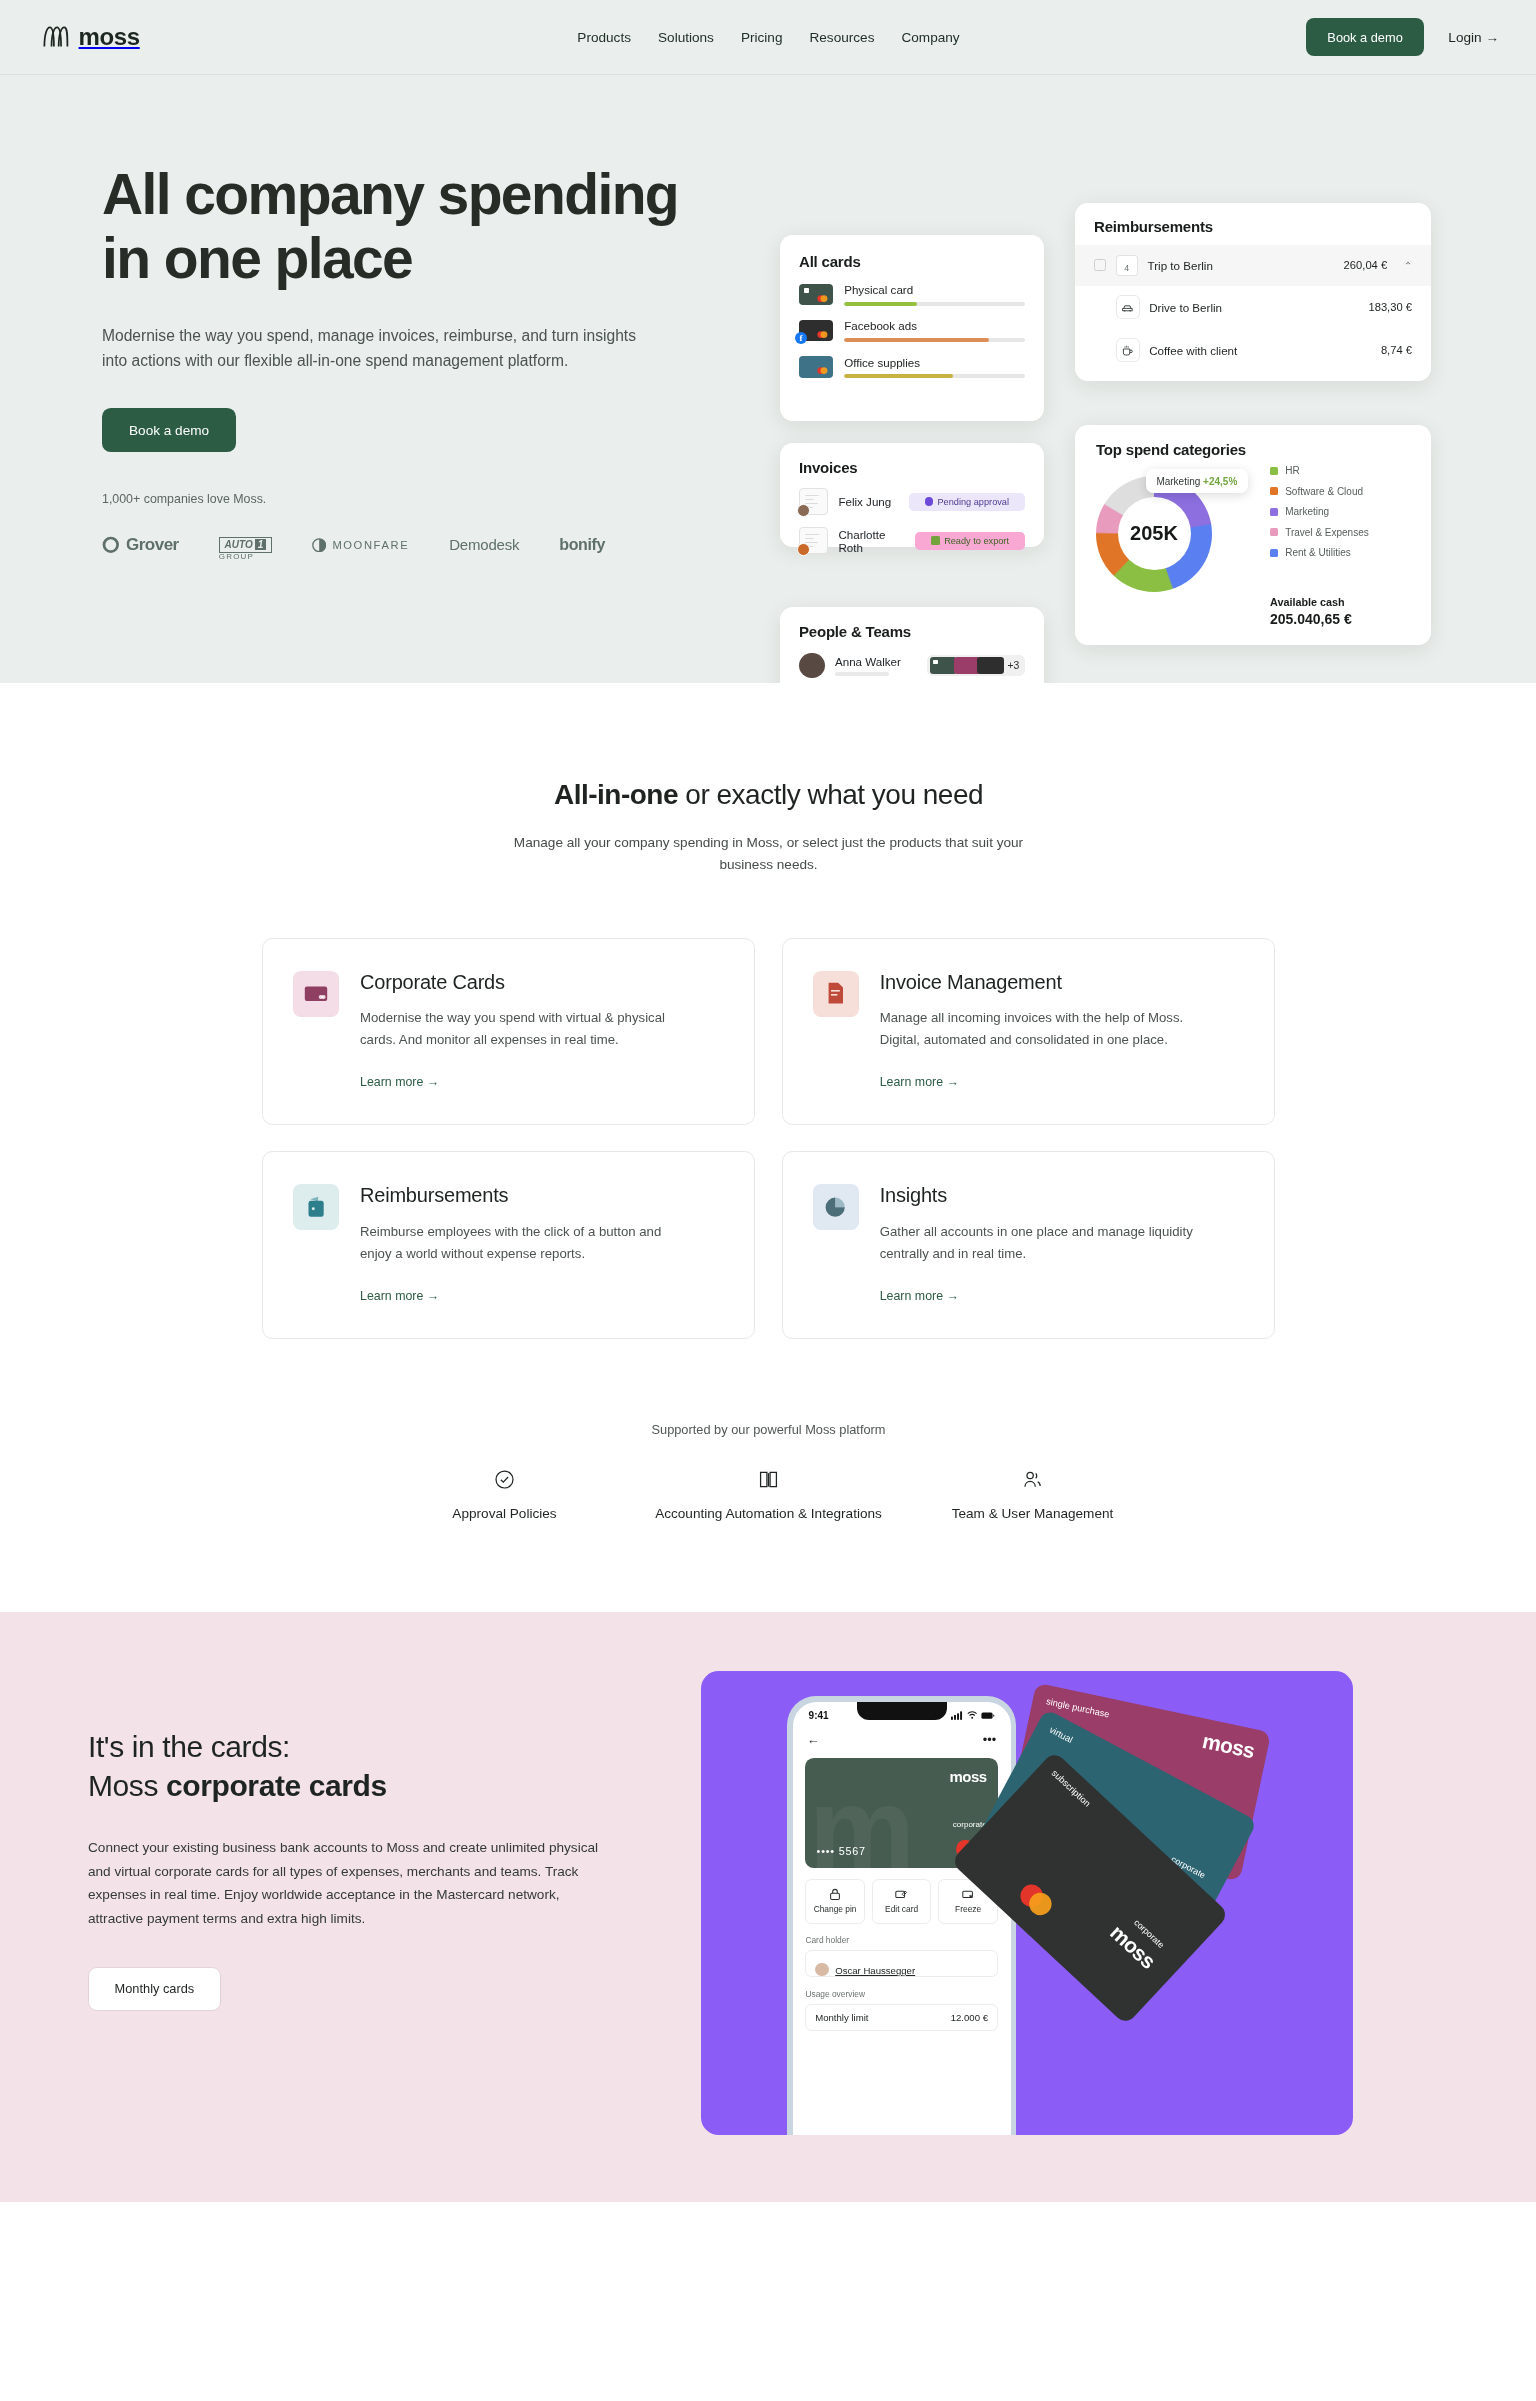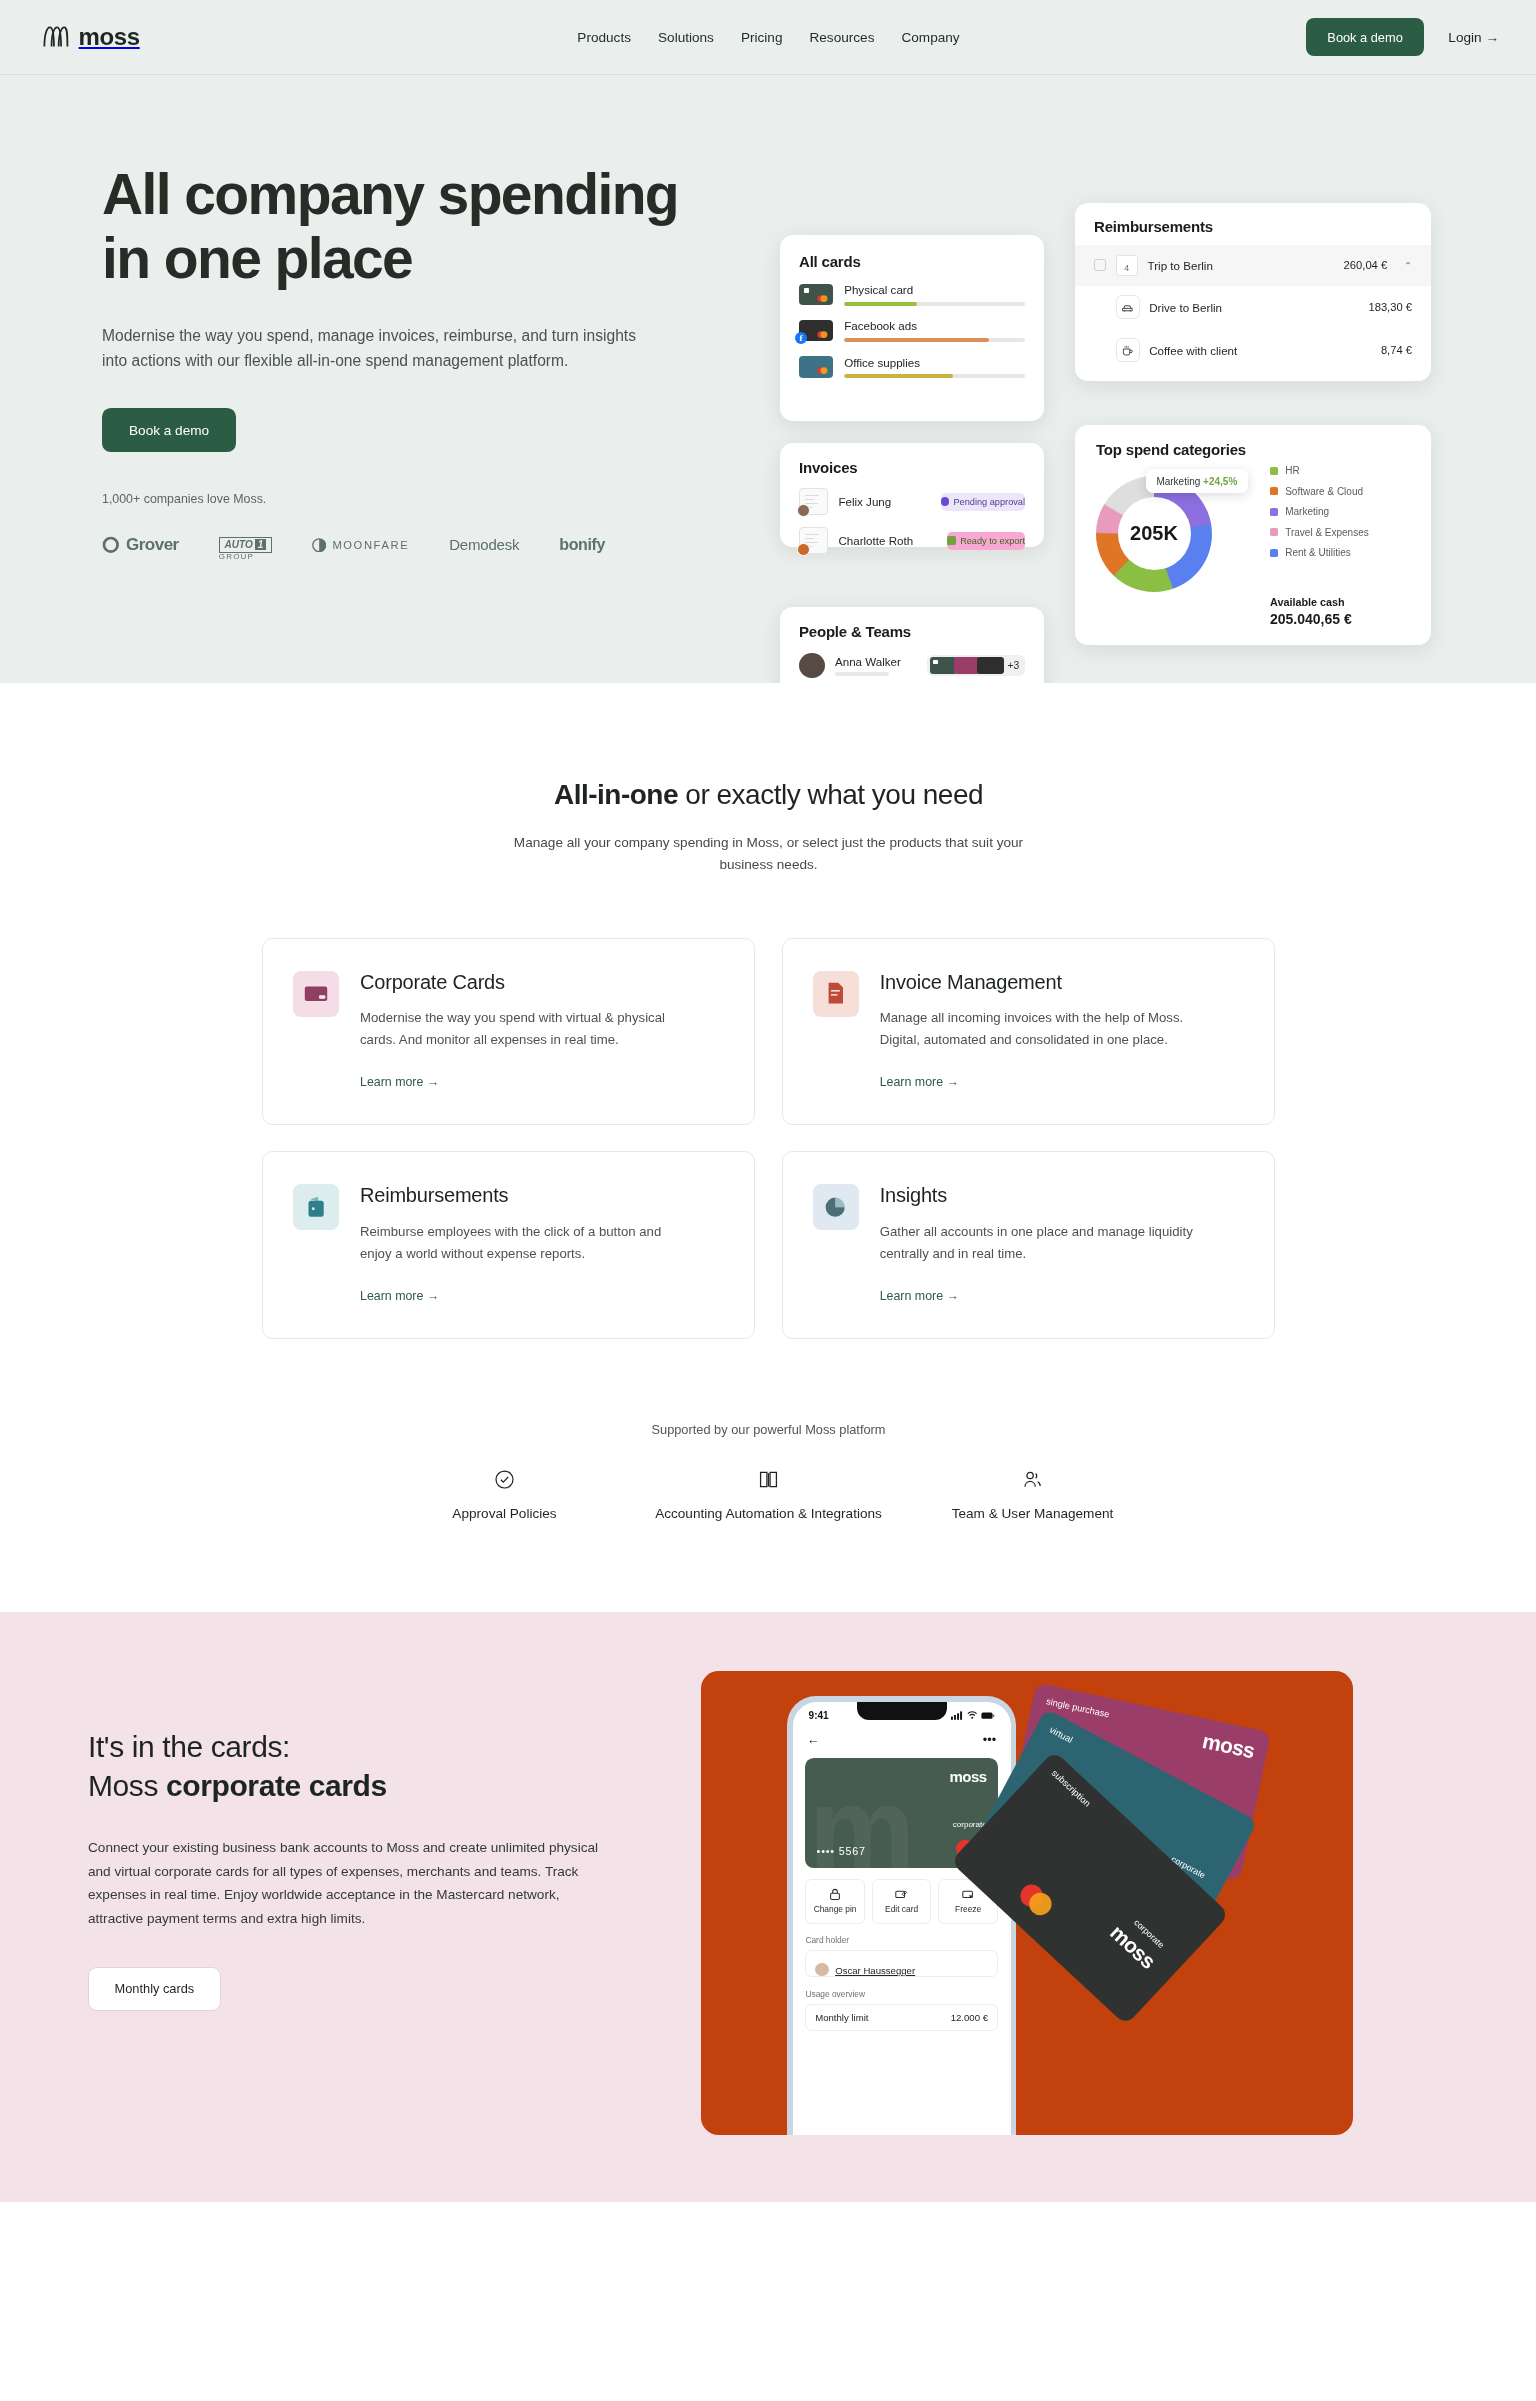--- a/index.html
+++ b/index.html
@@ -83,21 +83,21 @@
   .bar-track { margin-top: 5.6px; height: 4px; background: #e6e6e6; border-radius: 2.4px; overflow: hidden; }
   .bar-fill { height: 4px; border-radius: 2.4px; }
   .fb-badge { position: absolute; left: -4px; bottom: -2.4px; width: 12px; height: 12px; border-radius: 50%; background: #1877f2; color:#fff; font-size:8.8px; font-weight:700; display:flex; align-items:center; justify-content:center; font-family:"Liberation Serif", serif; }
 
   #panel-invoices { left: 780px; top: 368px; width: 264px; height: 104px; padding: 16px 19px; }
   .inv-row { display: flex; align-items: center; gap: 10.4px; margin-top: 12px; }
   .inv-doc { width: 29px; height: 27px; border-radius: 4px; border: 0.8px solid #e2e2e2; background: #fafafa; position: relative; flex: none; }
   .inv-doc i { position: absolute; left: 4.8px; height: 1.6px; background: #dcdcdc; border-radius: 0.8px; }
   .inv-ava { position: absolute; left: -3.2px; bottom: -3.2px; width: 12.8px; height: 12.8px; border-radius: 50%; border: 1.6px solid #fff; }
   .inv-name { font-size: 11.6px; color: #22262a; flex: 1; }
-  .pill { font-size: 9.2px; padding: 4px 0; border-radius: 4.8px; display: flex; align-items: center; gap: 4px; white-space: nowrap; }
+  .pill { font-size: 9.2px; padding: 4px 16px; border-radius: 4.8px; display: flex; align-items: center; gap: 4px; white-space: nowrap; }
   .pill-pending { background: #ece6fb; color: #4c3b8f; }
   .pill-ready { background: #f9a8d4; color: #3f6320; }
   .pill-dot { width: 8.8px; height: 8.8px; border-radius: 50%; background: #6c49d6; flex:none; }
   .pill-check { width: 8.8px; height: 8.8px; border-radius: 1.6px; background: #72a33d; flex:none; }
 
   #panel-people { left: 780px; top: 532px; width: 264px; height: 112px; padding: 16px 19px; overflow: hidden; }
   .ppl-row { display: flex; align-items: center; gap: 10.4px; margin-top: 12.8px; }
   .ppl-ava { width: 25.6px; height: 25.6px; border-radius: 50%; flex: none; }
   .ppl-name { font-size: 11.6px; color: #22262a; flex: 1; }
   .ppl-sub { margin-top: 4px; height: 4.8px; width: 54px; background: #e9e9e9; border-radius: 2.4px; }
@@ -173,21 +173,21 @@
   .pink-copy { width: 560px; padding: 56px 0 0 0; }
   .pink-h { font-size: 30px; line-height: 1.33; font-weight: 400; color: #1e2421; letter-spacing: -0.4px; }
   .pink-h b { font-weight: 700; }
   .pink-text { margin-top: 30px; font-size: 13.6px; line-height: 1.72; color: #333a37; width: 528px; }
   .pink-btn {
     margin-top: 37px; background: #fff; border: 0.8px solid #e3d3d9; border-radius: 8.8px;
     padding: 13.6px 25.6px; font-size: 12.8px; color: #1d2320; cursor: pointer;
     font-family: "Liberation Sans", sans-serif;
   }
   .visual {
-    margin-left: 53px; width: 652px; height: 464px; background: #c2410c; border-radius: 17.6px;
+    margin-left: 53px; width: 652px; height: 464px; background: #8b5cf6; border-radius: 17.6px;
     position: relative; overflow: hidden;
   }
 
   
   .phone {
     position: absolute; left: 86px; top: 25.6px; width: 229px; height: 439px;
     background: #c9d6e2; border-radius: 29px 29px 0 0; padding: 5.6px 5.6px 0;
   }
   .phone-screen { width: 218px; height: 433px; background: #fff; border-radius: 24px 24px 0 0; overflow: hidden; position: relative; }
   .notch { position: absolute; left: 50%; transform: translateX(-50%); top: 0; width: 90px; height: 18.4px; background: #111; border-radius: 0 0 12px 12px; }

